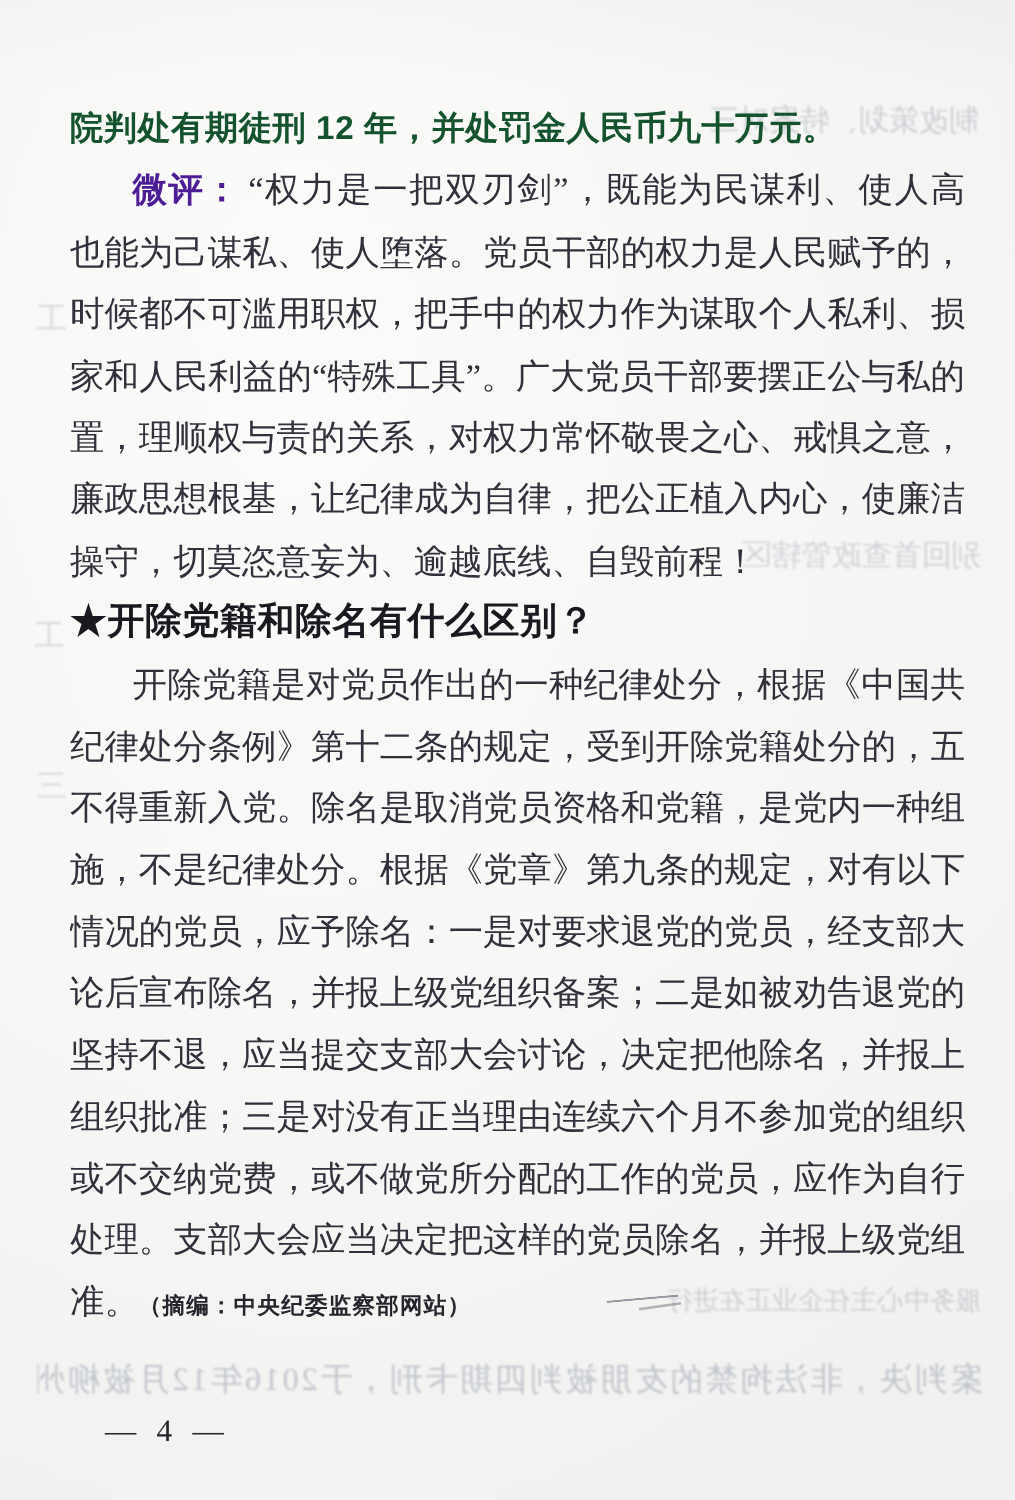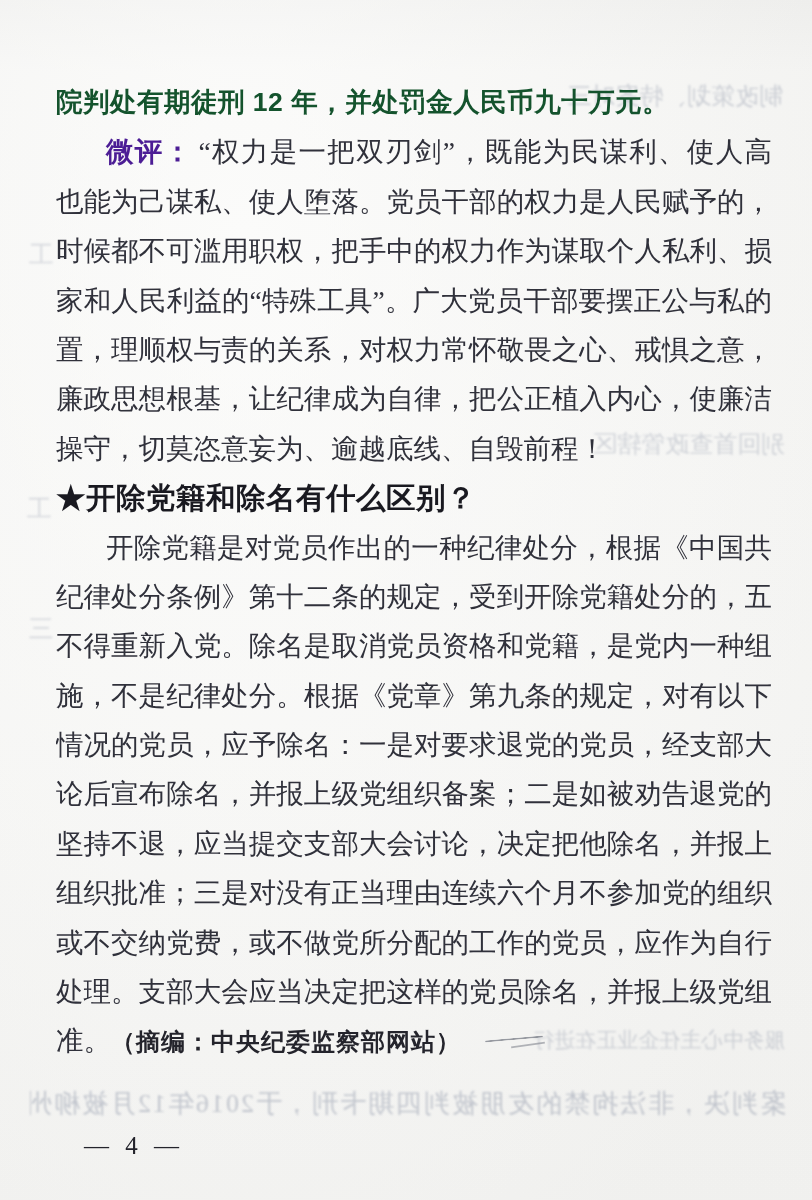--- a/index.html
+++ b/index.html
@@ -40,36 +40,36 @@
     overflow: hidden;
   }
   .indent1 { text-indent: 50px; }
   .bold-sans {
     font-family: "Liberation Sans", sans-serif;
     font-weight: 700;
     color: #14532d;
   }
   .line.opening { font-size: 26.5px; letter-spacing: .5px; }
   .line.heading {
-    font-family: Liberation Sans, sans-serif;
+    font-family: Liberation Serif, serif;
     font-weight: 700;
     font-size: 29.5px;
     color: #191920;
     letter-spacing: .5px;
   }
   .weiping {
     font-family: "Liberation Sans", sans-serif;
     font-weight: 700;
     color: #4c1d95;
     margin-right: 6px;
   }
   .source-note {
     font-family: "Liberation Sans", sans-serif;
     font-weight: 700;
-    font-size: 24px;
+    font-size: 18px;
     color: #24242c;
     letter-spacing: 1px;
   }
   .page-number {
     position: absolute;
     left: 84px; top: 1132px;
     font-size: 25px;
     letter-spacing: 5px;
     color: #23232b;
     font-family: "Liberation Serif", serif;

